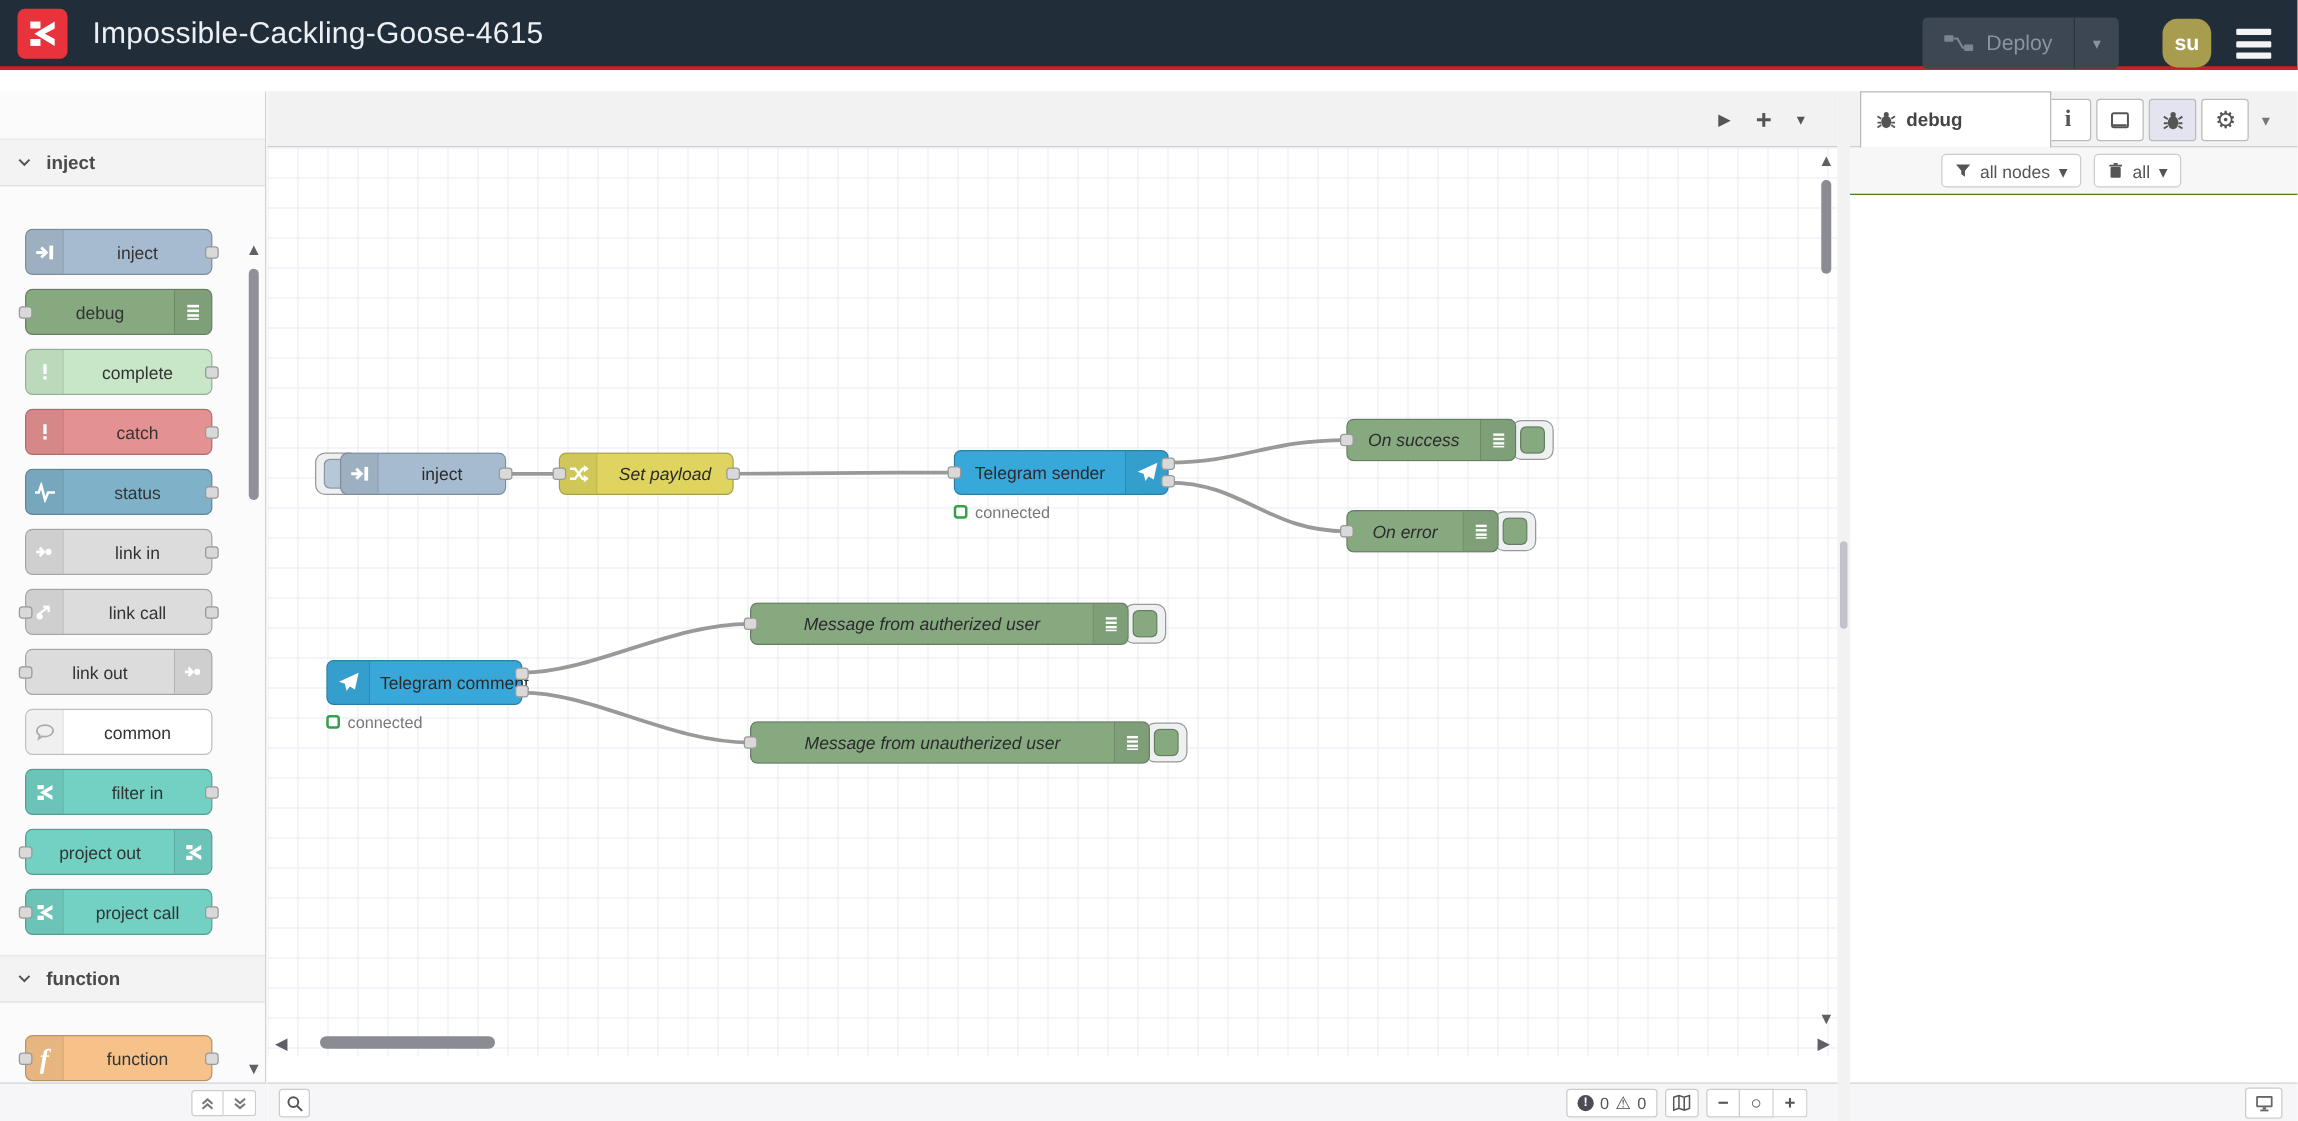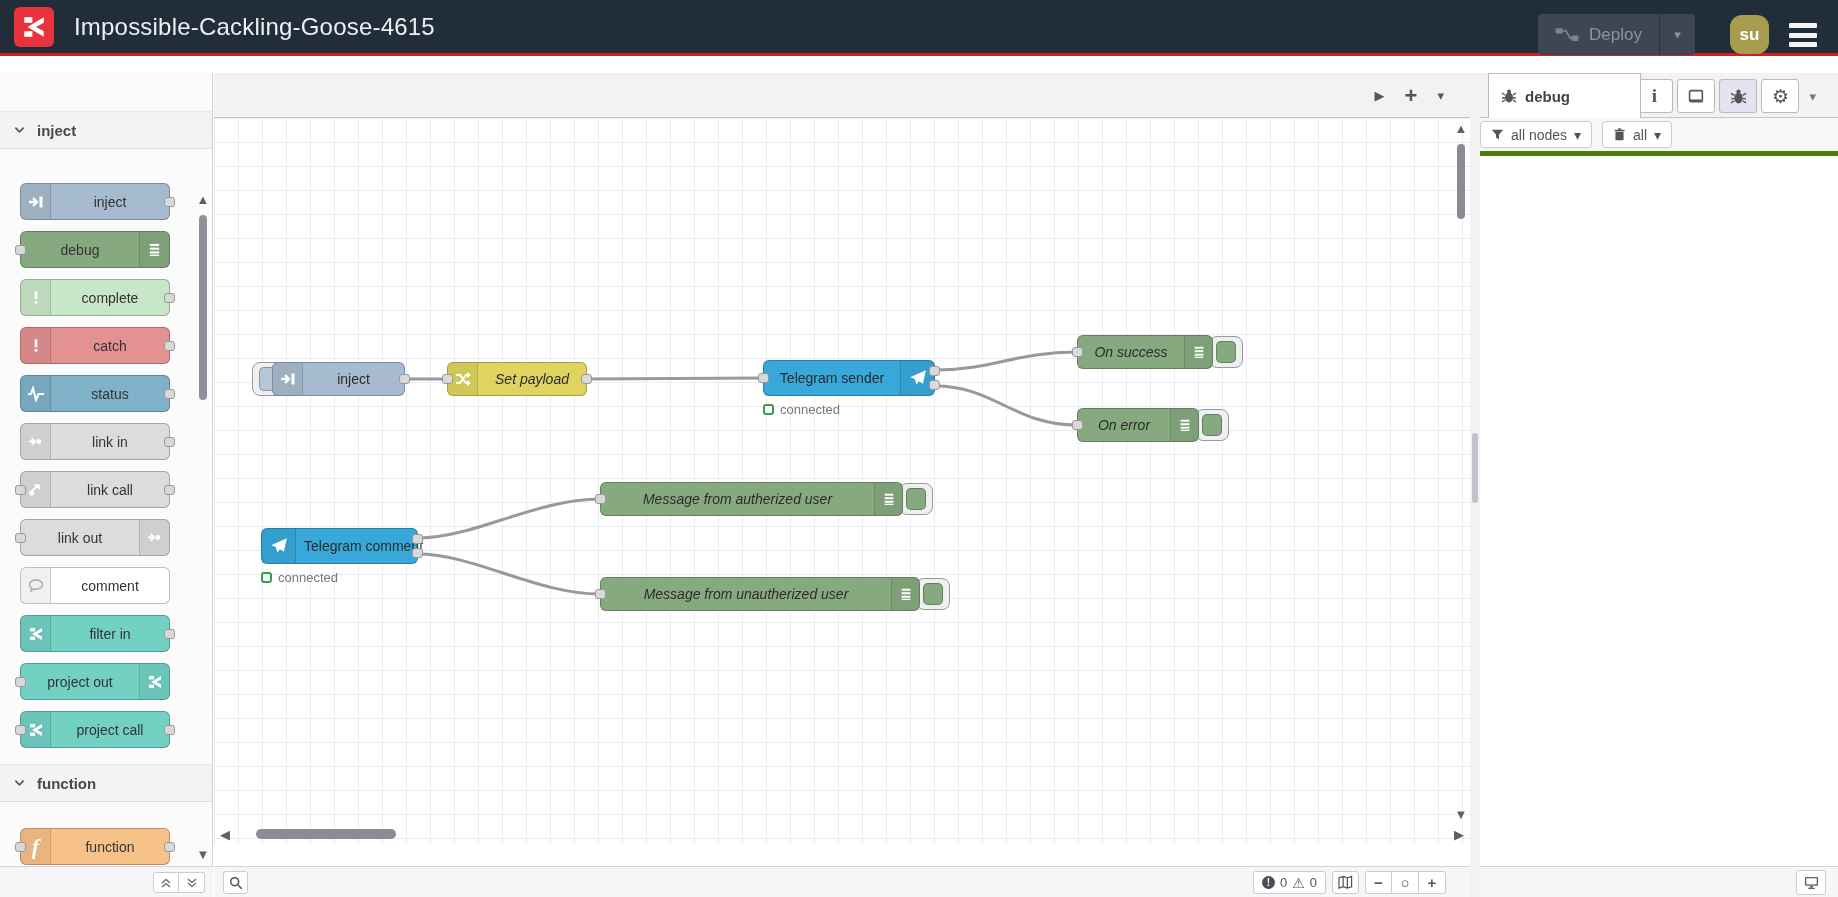--- a/index.html
+++ b/index.html
@@ -121,21 +121,21 @@
   .sb-tabbar { position:absolute; left:0; top:0; width:100%; height:45px; background:#f2f2f3; border-bottom:1px solid #c4c4c4; }
   .sb-tab { position:absolute; left:8px; top:0; width:153px; height:45px; background:#fff; border:1px solid #bbb;
             border-bottom:0; display:flex; align-items:center; gap:8px; padding-left:12px; font-size:15px;
             font-weight:bold; color:#444; z-index:2; }
   .sb-btns { position:absolute; right:22px; top:6px; display:flex; gap:4px; align-items:center; }
   .sb-btn { width:38px; height:34px; background:#fff; border:1px solid #bbb; border-radius:3px;
             display:flex; align-items:center; justify-content:center; color:#555; }
   .sb-btn.active { background:#e4e4f0; }
   .sb-caret { color:#777; font-size:13px; margin-left:6px; }
   .sb-filterrow { position:absolute; left:0; top:45px; width:100%; height:38px; background:#f7f7f8;
-                  border-bottom:5px solid #4d7c0f; display:flex; justify-content:flex-start; align-items:center;
+                  border-bottom:1px solid #4d7c0f; display:flex; justify-content:center; align-items:center;
                   gap:10px; padding-right:20px; }
   .sb-filter-btn { height:27px; background:#fff; border:1px solid #ccc; border-radius:4px; color:#555;
                    font-size:14px; display:flex; align-items:center; gap:7px; padding:0 10px; }
   .sb-content { position:absolute; left:0; top:83px; right:0; bottom:31px; background:#fff; }
   .sb-footer { position:absolute; left:0; bottom:0; width:100%; height:31px; background:#f6f6f8; border-top:1px solid #d4d4d8; }
   .sbf-btn { position:absolute; right:12px; top:3px; width:30px; height:25px; border:1px solid #ccc; background:#fff;
              border-radius:3px; display:flex; align-items:center; justify-content:center; color:#666; }
 
   .gear-glyph { font-family:"DejaVu Sans", sans-serif; font-size:19px; color:#555; }
   .info-glyph { font-family:"Liberation Serif", serif; font-weight:bold; font-size:19px; color:#555; }
@@ -347,21 +347,21 @@
         </svg>
       </div>
     <div class="port pp-l"></div>
   </div>
   <div class="pnode c-comment" style="top:494px">
     <div class="icon-region ir-left">
         <svg width="16" height="16" viewBox="0 0 16 16">
           <use href="#i-comment"></use>
         </svg>
       </div>
-    <span class="lbl">comment</span>
+    <span class="lbl">common</span>
   </div>
   <div class="pnode c-project" style="top:542px">
     <div class="icon-region ir-left">
         <svg width="16" height="16" viewBox="0 0 16 16">
           <use href="#i-ffmark"></use>
         </svg>
       </div>
     <span class="lbl">filter in</span>
     <div class="port pp-r"></div>
   </div>

